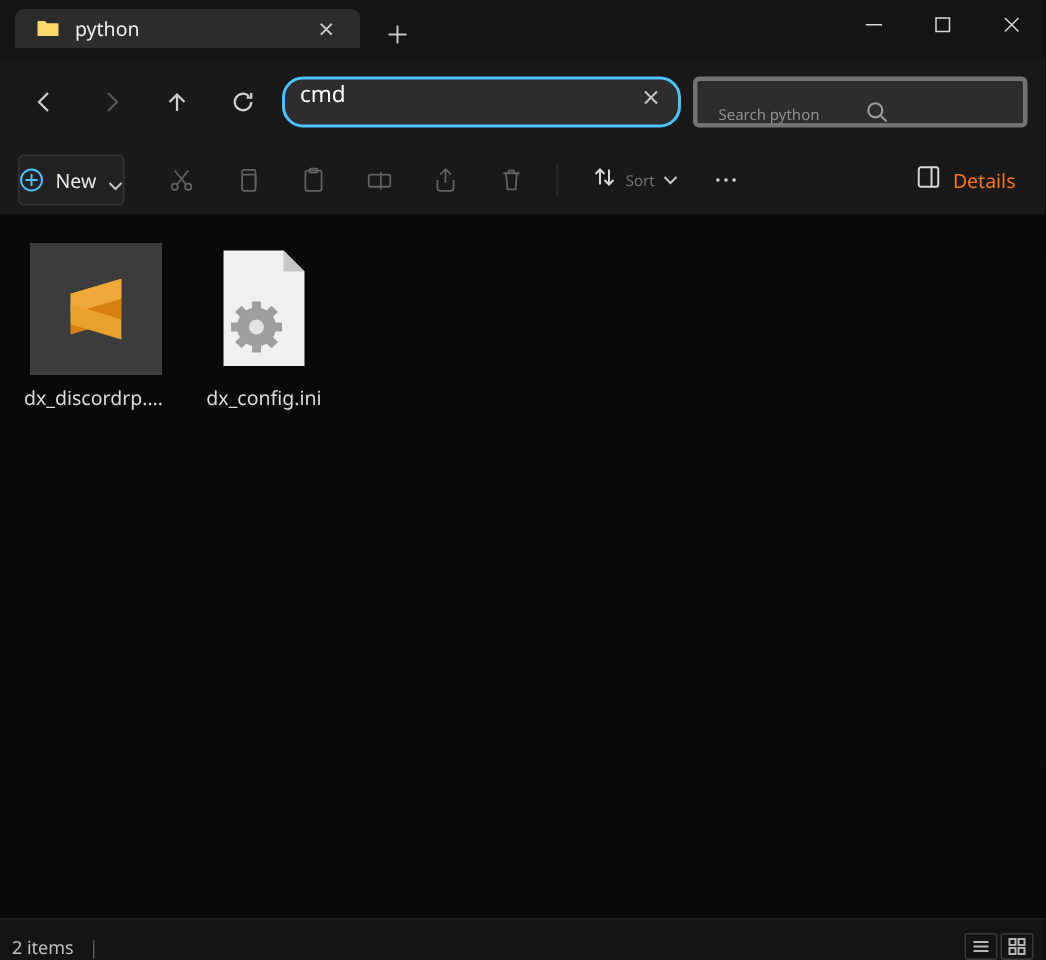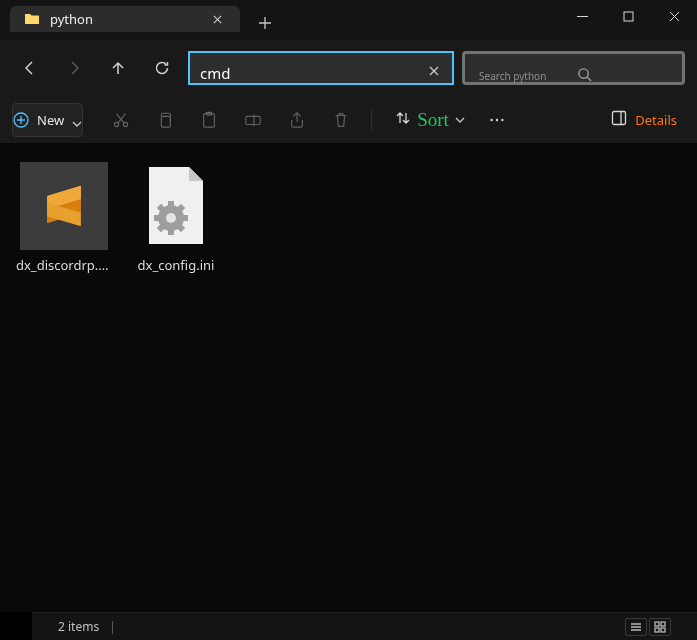--- a/index.html
+++ b/index.html
@@ -49,22 +49,22 @@
     padding: 0 12px;
   }
   .navbtn {
     width: 36px; height: 36px; display: flex; align-items: center; justify-content: center;
     cursor: pointer; border-radius: 4px;
   }
   .navbtn svg { width: 16px; height: 16px; stroke: #cfcfcf; stroke-width: 1.5; fill: none; }
 
   .addr {
     flex: 0 0 212px; height: 34px;
-    background: #2d2d2d; border: 2px solid #4cc2ff; border-radius: 0;
-    display: flex; align-items: flex-end; padding: 0 6px 0 10px;
+    background: #2d2d2d; border: 2px solid #4cc2ff; border-radius: 14px;
+    display: flex; align-items: flex-start; padding: 0 6px 0 10px;
   }
   .addr input {
     flex: 1; background: transparent; border: none; outline: none;
     color: #fff; font-size: 15px; font-family: inherit;
     caret-color: #fff;
   }
   .addr .clear {
     width: 24px; height: 24px; display: flex; align-items: center; justify-content: center;
     cursor: pointer;
   }
@@ -97,21 +97,21 @@
   .cmdbtn {
     width: 40px; height: 34px; display: flex; align-items: center; justify-content: center;
     cursor: pointer; border-radius: 4px; opacity: .38;
   }
   .cmdbtn svg { width: 18px; height: 18px; stroke: #d8d8d8; stroke-width: 1.3; fill: none; }
 
   .sortbtn {
     display: flex; align-items: center; gap: 6px;
     height: 34px; padding: 0 8px; cursor: pointer; border-radius: 4px;
   }
-  .sortbtn .label { font-size: 19px; color: #22c55e; font-family: Liberation Serif, serif; }
+  .sortbtn .label { font-size: 10px; color: #737373; }
 
   .spacer { flex: 1; }
 
   .detailsbtn {
     display: flex; align-items: center; gap: 8px;
     height: 34px; padding: 0 8px; cursor: pointer; border-radius: 4px;
   }
   .detailsbtn .label { font-size: 13px; color: #f97316; }
 
   
@@ -134,22 +134,22 @@
   }
 
   
   .sublime-bg { width: 88px; height: 88px; background: #3c3c3c;
     display: flex; align-items: center; justify-content: center; }
   .ini-thumb { width: 66px; height: 82px; position: relative; margin-top: 2px; }
 
   
   .statusbar {
     height: 28px; background: #141414; border-top: 1px solid #232323;
-    display: flex; align-items: center; padding: 0 26px;
-    font-size: 12px; color: #c0c0c0; margin-left: 32px;
+    display: flex; align-items: flex-end; padding: 0 8px;
+    font-size: 12px; color: #c0c0c0;
   }
   .statusbar .divider { margin: 0 10px; color: #606060; }
   .statusbar .viewbtns { margin-left: auto; display: flex; gap: 2px; }
   .statusbar .viewbtn {
     width: 22px; height: 18px; display: flex; align-items: center; justify-content: center;
     border: 1px solid #3a3a3a; border-radius: 2px; cursor: pointer;
   }
   .statusbar .viewbtn svg { width: 12px; height: 12px; stroke: #b8b8b8; stroke-width: 1.3; fill: none; }
 </style>
 </head>

